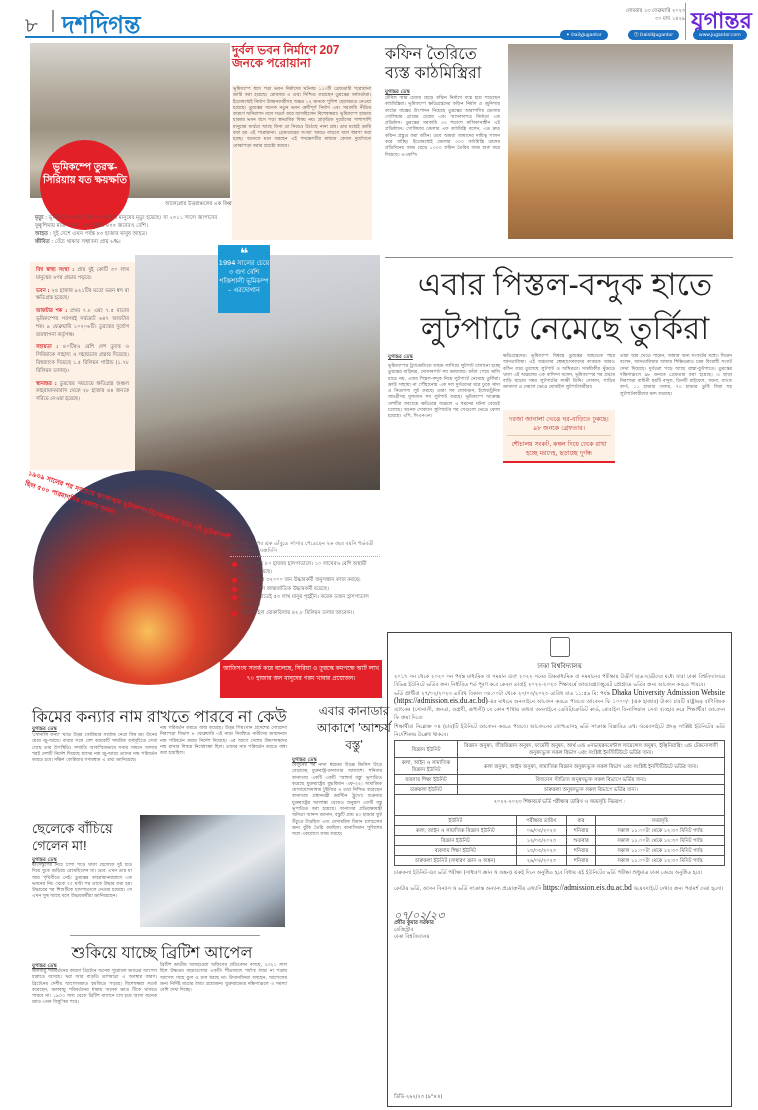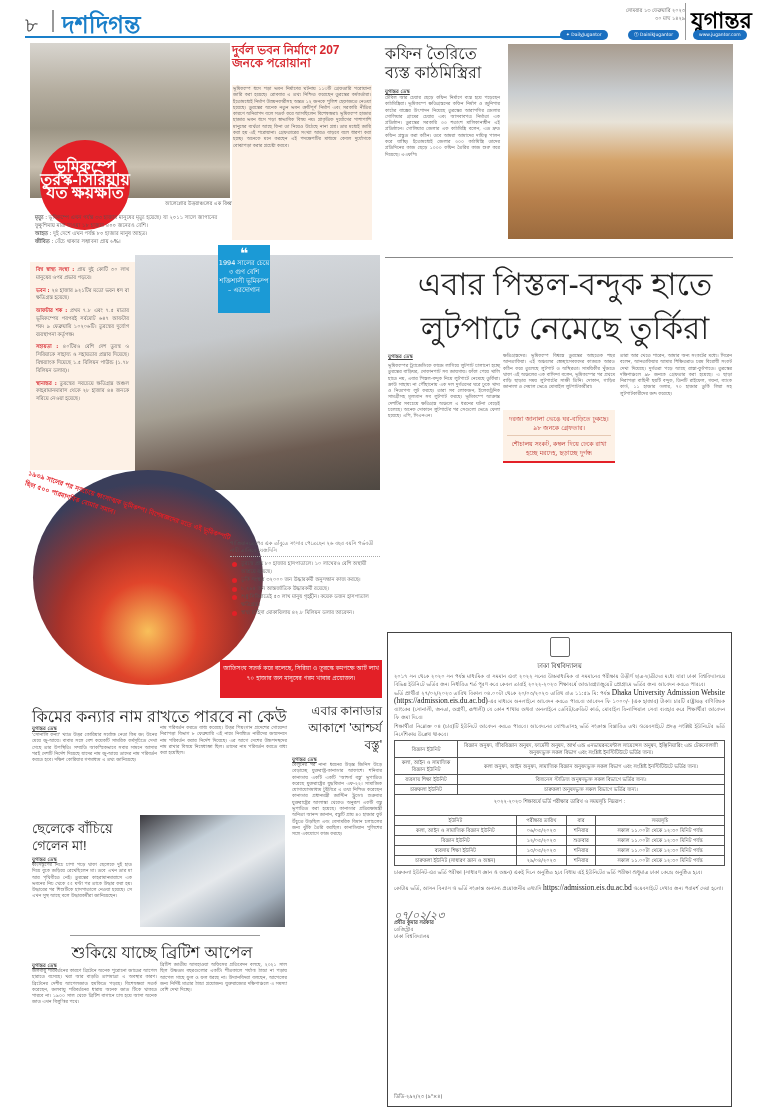--- a/index.html
+++ b/index.html
@@ -7,24 +7,24 @@
 .abs{position:absolute}
 .body-text{font-size:4.6px;line-height:6.3px;color:#555;text-align:justify}
 .byline{font-size:5px;color:#444;text-decoration:underline;font-weight:bold;margin-bottom:2px}
 .head-serif{font-family:Liberation Sans, sans-serif}
 
 #page-num{left:25px;top:10px;font-size:20px;color:#444}
 #sep-bar{left:52px;top:10px;width:2px;height:22px;background:#999}
 #section-title{left:62px;top:6px;font-size:24px;font-weight:bold;color:#1a7fc9}
 #mast-line{left:25px;top:36px;width:540px;height:2px;background:#1a7fc9}
 #date-block{left:605px;top:6px;width:80px;text-align:right;font-size:5px;color:#555;line-height:8px}
-#logo{left:685px;top:3px;font-size:22px;font-weight:bold;color:#000000;border-left:1px solid #999;padding-left:5px}
+#logo{left:685px;top:3px;font-size:22px;font-weight:bold;color:#6d28d9;border-left:1px solid #999;padding-left:5px}
 .social{top:30px;height:10px;border-radius:5px;background:#1a6fc0;color:#fff;font-size:4.5px;line-height:10px;padding:0 6px;white-space:nowrap}
 #photo-rubble{left:30px;top:43px;width:200px;height:155px;background:linear-gradient(180deg,#d8d5cf 0%,#b5aea0 30%,#9b9484 55%,#c9c0b0 80%,#8a8070 100%)}
-#red-circle{left:40px;top:140px;width:90px;height:90px;border-radius:50%;background:#e32027;color:#fff;font-size:16px;line-height:13px;text-align:center;padding-top:20px;font-weight:bold}
+#red-circle{left:40px;top:140px;width:90px;height:90px;border-radius:50%;background:#e32027;color:#fff;font-size:10px;line-height:13px;text-align:center;padding-top:20px;font-weight:bold}
 #caption-1{left:165px;top:200px;font-size:5px;color:#555}
 #facts{left:35px;top:213px;width:200px;font-size:5.3px;line-height:8px;color:#555}
 #pink-box{left:30px;top:262px;width:105px;height:208px;background:#fdf1e6;padding:4px 6px}
 .pink-item{font-size:5.1px;line-height:7.8px;color:#555;margin-bottom:5px;text-align:justify}
 .pink-item b{color:#d7282f}
 #quote-box{left:218px;top:245px;width:52px;height:68px;background:#1b9ad6;color:#fff;text-align:center;font-size:6.5px;line-height:9px;padding-top:2px}
 #quote-mark{font-size:14px;line-height:12px;font-weight:bold}
 #tent-photo{left:135px;top:255px;width:245px;height:235px;background:linear-gradient(170deg,#d9dde2 0%,#c6c9cc 35%,#a59f93 60%,#6d5c52 80%,#4e4842 100%)}
 #fire-circle{left:33px;top:470px;width:230px;height:215px;border-radius:50%;background:radial-gradient(circle at 50% 75%,#f8c05a 0%,#e0452b 25%,#a8322a 45%,#3a3e5a 75%);overflow:hidden}
 #arc-text{left:30px;top:468px;width:220px;font-size:6.5px;color:#e32027;font-weight:bold;transform:rotate(18deg);transform-origin:left top}
@@ -60,21 +60,21 @@
 table{border-collapse:collapse;width:100%;margin-top:2px}
 td{border:1px solid #555;font-size:5px;line-height:7px;color:#444;text-align:center;padding:1px 2px}
 #ad-sig{text-align:left;font-size:5.2px;line-height:7px;color:#444;margin-top:20px;padding-right:20px}
 #sig-scrawl{font-family:"DejaVu Serif",serif;font-style:italic;font-size:11px;color:#555}
 #ad-code{font-size:5px;color:#444;position:absolute;left:6px;bottom:5px}
 
 #kim-head{left:32px;top:704px;width:255px;font-size:16px;color:#222}
 #kim-byline{left:32px;top:725px}
 #kim-c1{left:32px;top:732px;width:125px}
 #kim-c2{left:160px;top:725px;width:127px}
-#canada-head{left:292px;top:703px;width:90px;text-align:right;font-size:12px;line-height:17px;color:#222}
+#canada-head{left:309px;top:703px;width:90px;text-align:center;font-size:12px;line-height:17px;color:#222}
 #canada-byline{left:292px;top:756px}
 #canada-body{left:292px;top:762px;width:90px}
 #son-head{left:32px;top:820px;width:100px;font-size:13px;line-height:17px}
 #son-byline{left:32px;top:856px}
 #son-body{left:32px;top:862px;width:100px}
 #hospital-photo{left:140px;top:815px;width:145px;height:112px;background:linear-gradient(150deg,#3b3a3f 0%,#c4cfd8 30%,#e6e9ec 55%,#a6b2be 80%,#5b6068 100%)}
 #rule-2{left:70px;top:935px;width:190px;height:1px;background:#999}
 #apple-head{left:32px;top:940px;width:260px;text-align:center;font-size:16px;color:#222}
 #apple-byline{left:32px;top:962px}
 #apple-c1{left:32px;top:968px;width:125px}

